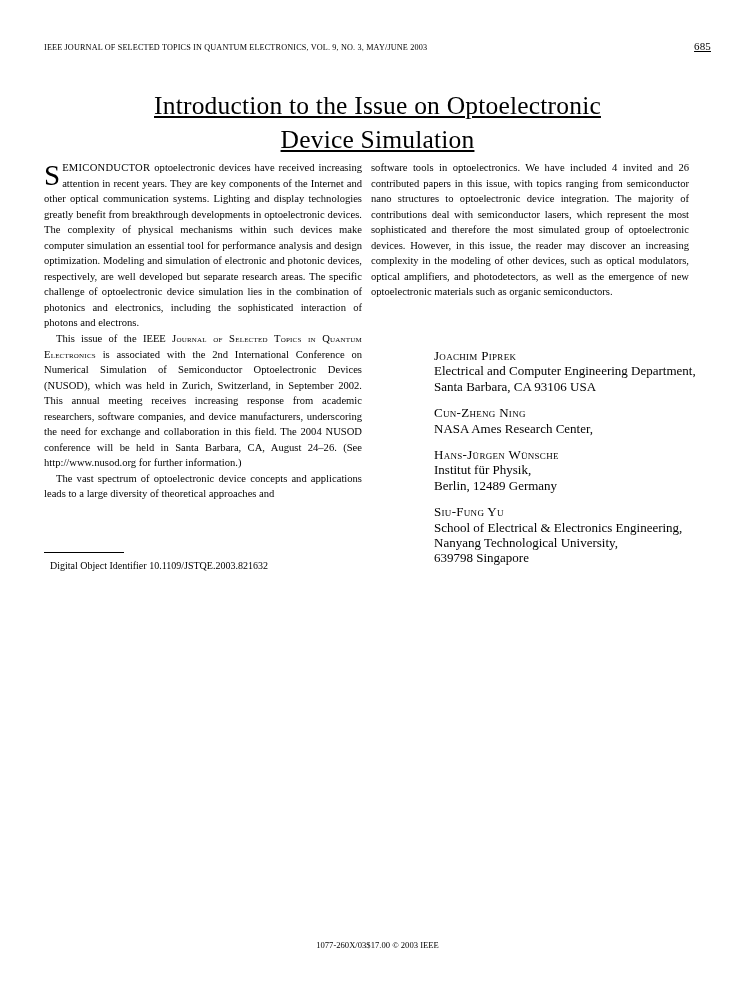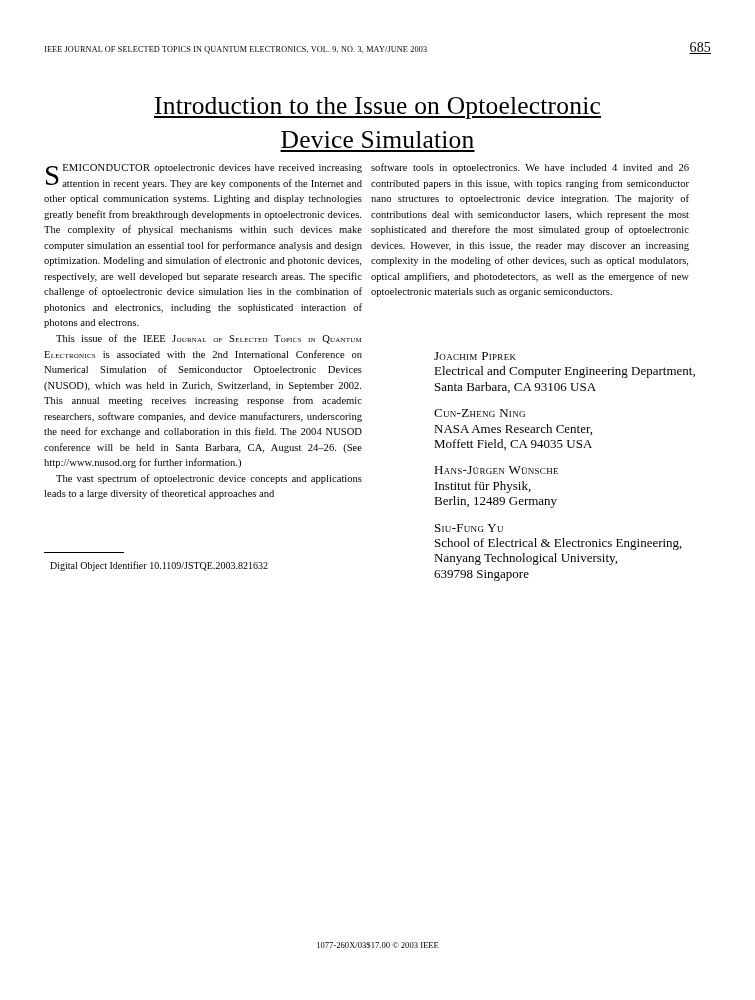--- a/index.html
+++ b/index.html
@@ -30,21 +30,21 @@
     top: 40px;
     width: 667px;
     display: flex;
     justify-content: space-between;
     align-items: baseline;
     font-size: 8.2px;
     letter-spacing: 0.15px;
     white-space: nowrap;
   }
   .running-head .rh-left { }
-  .running-head .rh-page { font-size: 14px; text-decoration: underline; }
+  .running-head .rh-page { font-size: 11px; text-decoration: underline; }
 
   
   .title {
     position: absolute;
     left: 70px;
     top: 72px;
     width: 615px;
     text-align: center;
     font-size: 25.5px;
     line-height: 34px;
@@ -188,21 +188,20 @@
 
     <div class="author-entry">
       <div class="author-name">Joachim Piprek</div>
       <div class="author-line">Electrical and Computer Engineering Department,</div>
       <div class="author-line">Santa Barbara,  CA  93106  USA</div>
     </div>
 
     <div class="author-entry">
       <div class="author-name">Cun-Zheng Ning</div>
       <div class="author-line">NASA Ames Research Center,</div>
-      <div class="author-line">Moffett Field,  CA  94035  USA</div>
     </div>
 
     <div class="author-entry">
       <div class="author-name">Hans-Jürgen Wünsche</div>
       <div class="author-line">Institut für Physik,</div>
       <div class="author-line">Berlin,  12489  Germany</div>
     </div>
 
     <div class="author-entry">
       <div class="author-name">Siu-Fung Yu</div>

